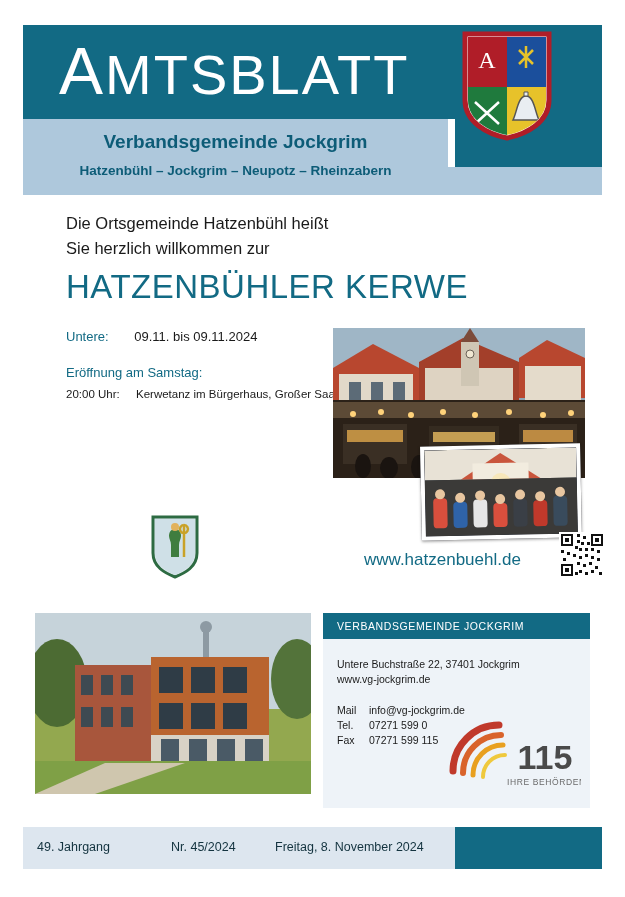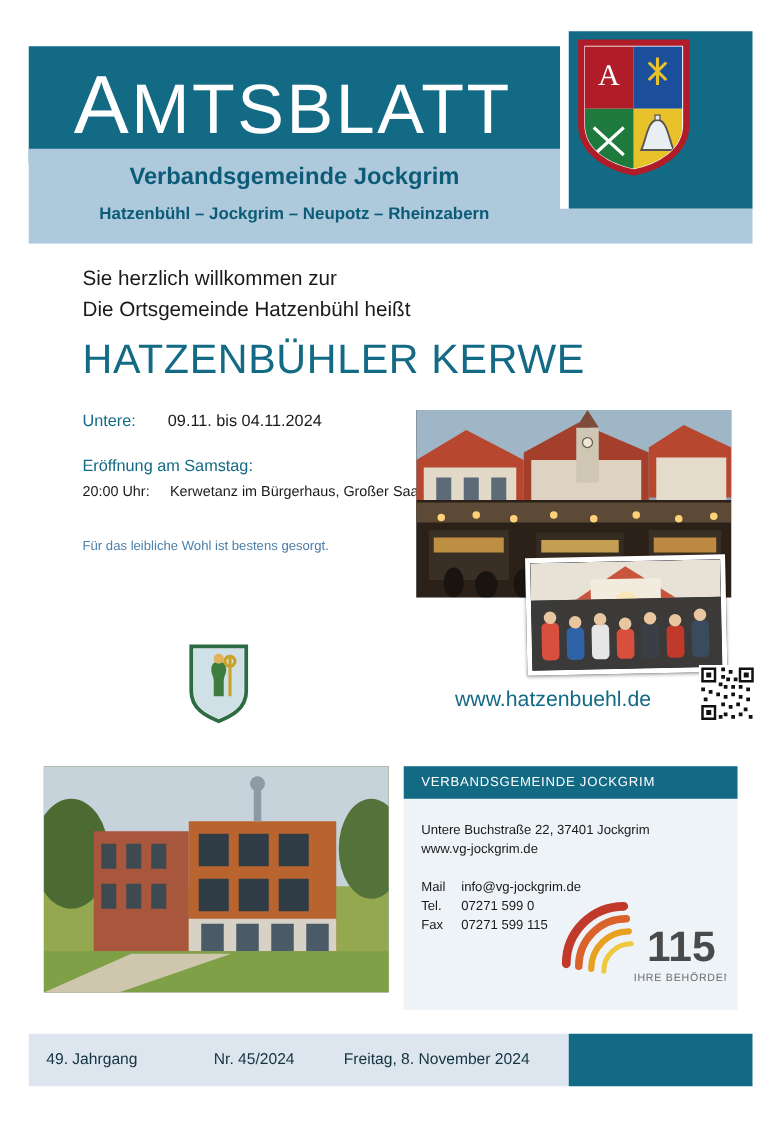--- a/index.html
+++ b/index.html
@@ -24,24 +24,25 @@
 
   
   .masthead {
     position: absolute;
     left: 23px; top: 25px;
     width: 579px;
     height: 170px;
   }
   .masthead-left {
     position: absolute;
-    left: 0; top: 12px;
+    left: 0; top: 0;
     width: 425px;
     height: 94px;
     background: #126a84;
+    padding-left: 46px;
   }
   .masthead-title {
     position: absolute;
     left: 36px;
     top: 13px;
     color: #ffffff;
     font-size: 56px;
     letter-spacing: 2px;
     font-weight: 400;
     line-height: 66px;
@@ -317,40 +318,39 @@
         </g>
         <path d="M65 66 C57 66 56 82 52 90 H78 C74 82 73 66 65 66 Z" fill="#e9eef2" stroke="#555" stroke-width="1.5"></path>
         <path d="M63 62 h4 v4 h-4 z" fill="#e9eef2" stroke="#555" stroke-width="1"></path>
       </g>
     </svg>
   </div>
 
   <div class="main">
 
     <div class="intro">
+      <div>Die Ortsgemeinde Hatzenbühl heißt</div>
       <div>Sie herzlich willkommen zur</div>
-      <div>Die Ortsgemeinde Hatzenbühl heißt</div>
     </div>
 
     <div class="headline">HATZENBÜHLER KERWE</div>
 
     <div class="term-row">
       <span class="label">Untere:</span>
-      <span class="value">09.11. bis 04.11.2024</span>
+      <span class="value">09.11. bis 09.11.2024</span>
     </div>
 
     <div class="open-head">Eröffnung am Samstag:</div>
 
     <div class="open-list">
       <div>
         <span class="t">20:00 Uhr:</span><span>Kerwetanz im Bürgerhaus, Großer Saal</span>
       </div>
     </div>
 
-    <div class="wohl">Für das leibliche Wohl ist bestens gesorgt.</div>
 
     <div class="village-crest">
       <svg width="48" height="64" viewBox="0 0 48 64">
         <path d="M2 2 H46 V38 C46 52 34 58 24 62 C14 58 2 52 2 38 Z" fill="#dfe9ee" stroke="#2d6b42" stroke-width="3"></path>
         <clipPath id="vclip">
             <path d="M4 4 H44 V38 C44 50 33 56 24 60 C15 56 4 50 4 38 Z"></path>
           </clipPath>
         <g clip-path="url(#vclip)">
           <rect x="4" y="4" width="40" height="56" fill="#cfe0e7"></rect>
           <path d="M24 14 c-4 0-6 3-6 7 0 3 2 5 2 9 v12 h8 V30 c0-4 2-6 2-9 0-4-2-7-6-7z" fill="#3f7d3f"></path>

